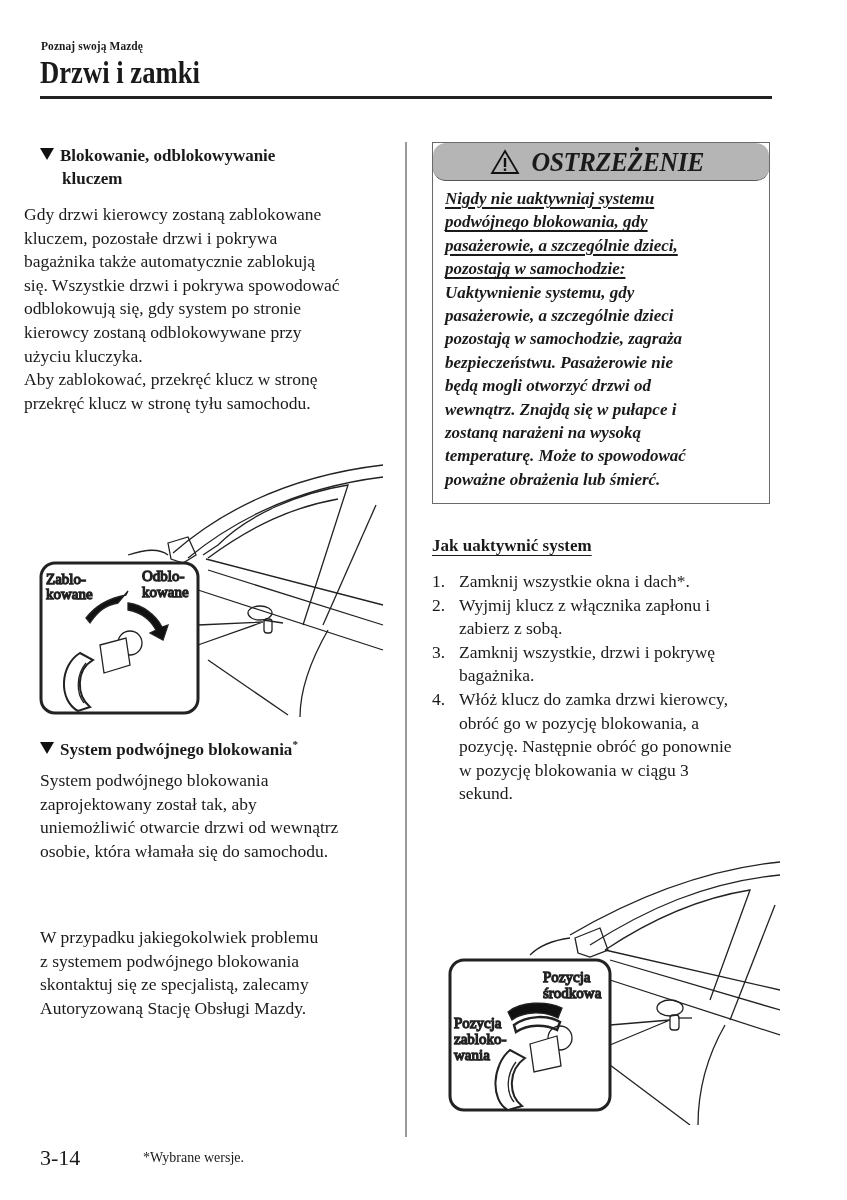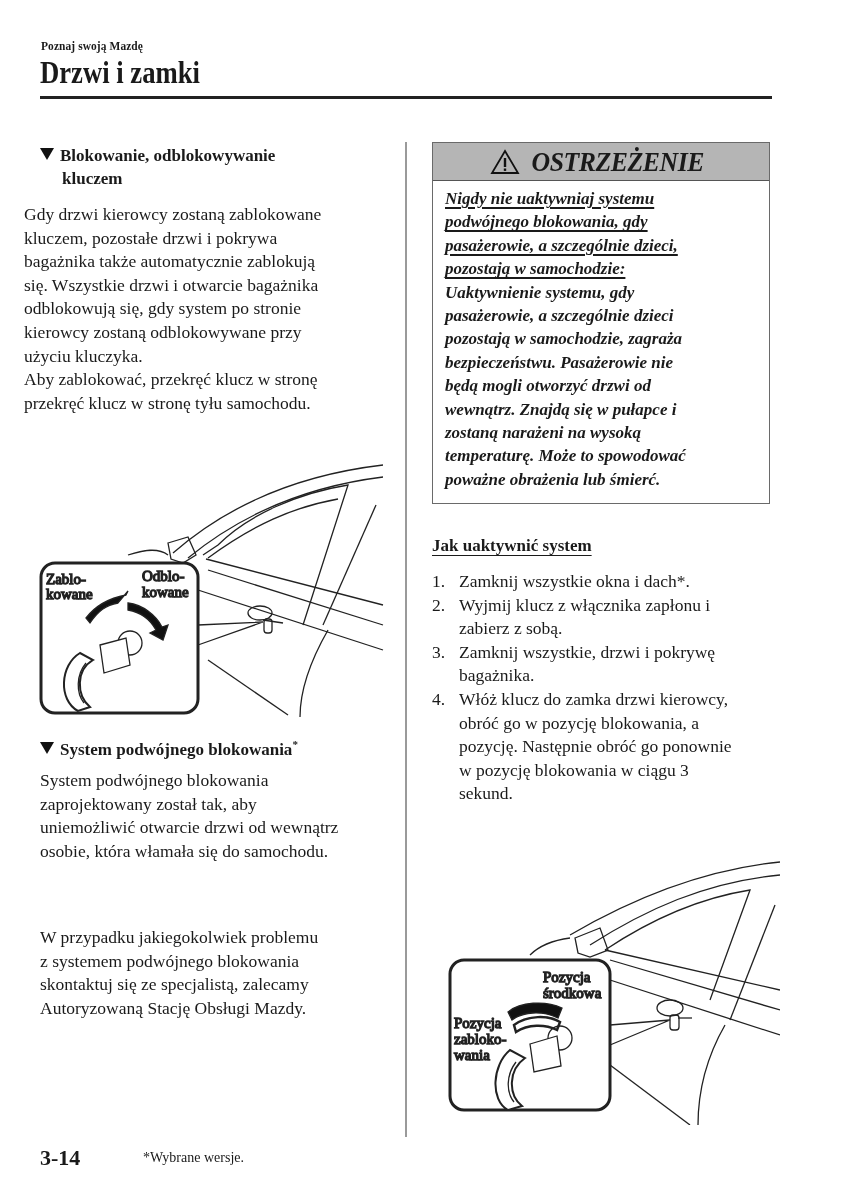--- a/index.html
+++ b/index.html
@@ -20,52 +20,52 @@
   .h1 .line2 { padding-left: 22px; display: block; }
   .p1 { left: 24px; top: 203px; width: 360px; }
 
   .illus1 { left: 38px; top: 455px; width: 367px; height: 262px; }
   .h2 { left: 40px; top: 733px; width: 360px; }
   .h2 sup { font-size: 11px; }
   .p2 { left: 40px; top: 769px; width: 360px; }
   .p3 { left: 40px; top: 887px; width: 360px; margin-top: 39px; }
 
   .warn { left: 432px; top: 142px; width: 338px; height: 362px; border: 1.5px solid #6a6a6a; box-sizing: border-box; }
-  .warn-head { height: 37px; background: #b5b5b5; border-bottom: 1.5px solid #555; display: flex; align-items: center; justify-content: center; }
+  .warn-head { height: 37px; background: #b5b5b5; border-bottom: 1.5px solid #555; display: flex; align-items: center; justify-content: center; border-radius: 13px; }
   .warn-title { font-size: 28px; font-weight: bold; font-style: italic; letter-spacing: -0.5px; margin-left: 4px; transform: scaleX(0.92); }
   .warn-body { padding: 6px 10px 0 12px; font-size: 17px; font-weight: bold; font-style: italic; line-height: 23.4px; }
   .warn-body .u { text-decoration: underline; text-decoration-thickness: 1.5px; text-underline-offset: 3px; margin-top: 34px; }
 
   .h3 { left: 432px; top: 536px; font-size: 17px; font-weight: bold; text-decoration: underline; text-underline-offset: 4px; }
   .steps { left: 432px; top: 570px; width: 345px; font-size: 17.5px; line-height: 23.6px; }
   .step { display: flex; }
   .step .num { width: 27px; flex: none; }
   .illus2 { left: 430px; top: 860px; width: 350px; height: 265px; }
 
-  .page-num { left: 40px; top: 1145px; font-size: 22px; font-weight: bold; }
+  .page-num { left: 40px; top: 1145px; font-size: 22px; font-weight: normal; }
   .footnote { left: 143px; top: 1150px; font-size: 14px; }
   .lbl { font-family: "Liberation Serif", serif; font-size: 15px; line-height: 15px; fill: #222; }
 </style>
 </head>
 <body>
 
 <div class="abs section-label">Poznaj swoją Mazdę</div>
 <div class="abs page-title">Drzwi i zamki</div>
 <div class="abs title-rule"></div>
 <div class="abs col-divider"></div>
 
 <div class="abs heading h1">
   <span class="tri"></span><span>Blokowanie, odblokowywanie</span>
   <span class="line2">kluczem</span>
 </div>
 <div class="abs body-text p1">
   <p>Gdy drzwi kierowcy zostaną zablokowane</p>
   <p>kluczem, pozostałe drzwi i pokrywa</p>
   <p>bagażnika także automatycznie zablokują</p>
-  <p>się. Wszystkie drzwi i otwarcie bagażnika</p>
+  <p>się. Wszystkie drzwi i pokrywa spowodować</p>
   <p>odblokowują się, gdy system po stronie</p>
   <p>kierowcy zostaną odblokowywane przy</p>
   <p>użyciu kluczyka.</p>
   <p>Aby zablokować, przekręć klucz w stronę</p>
   <p>przekręć klucz w stronę tyłu samochodu.</p>
 </div>
 
 <svg class="abs illus1" viewBox="0 0 367 262" fill="none" stroke="#222" stroke-width="1.3">
   <g>
     <path d="M135 98 C 190 50, 260 20, 345 10"></path>

